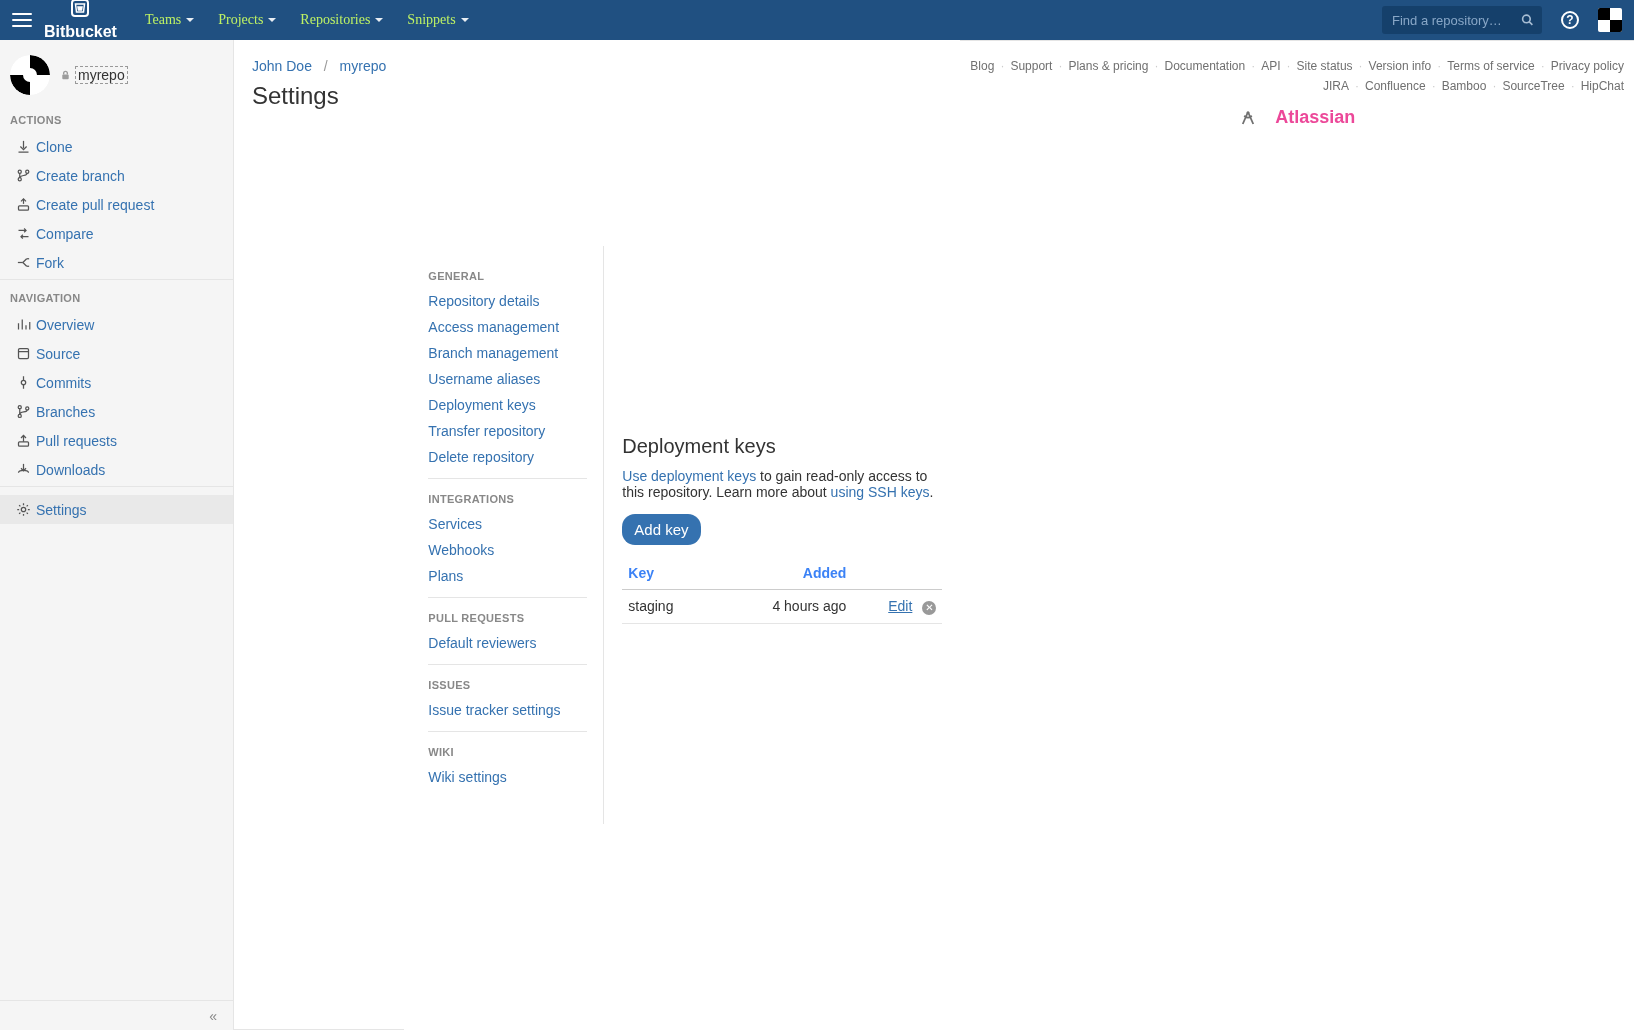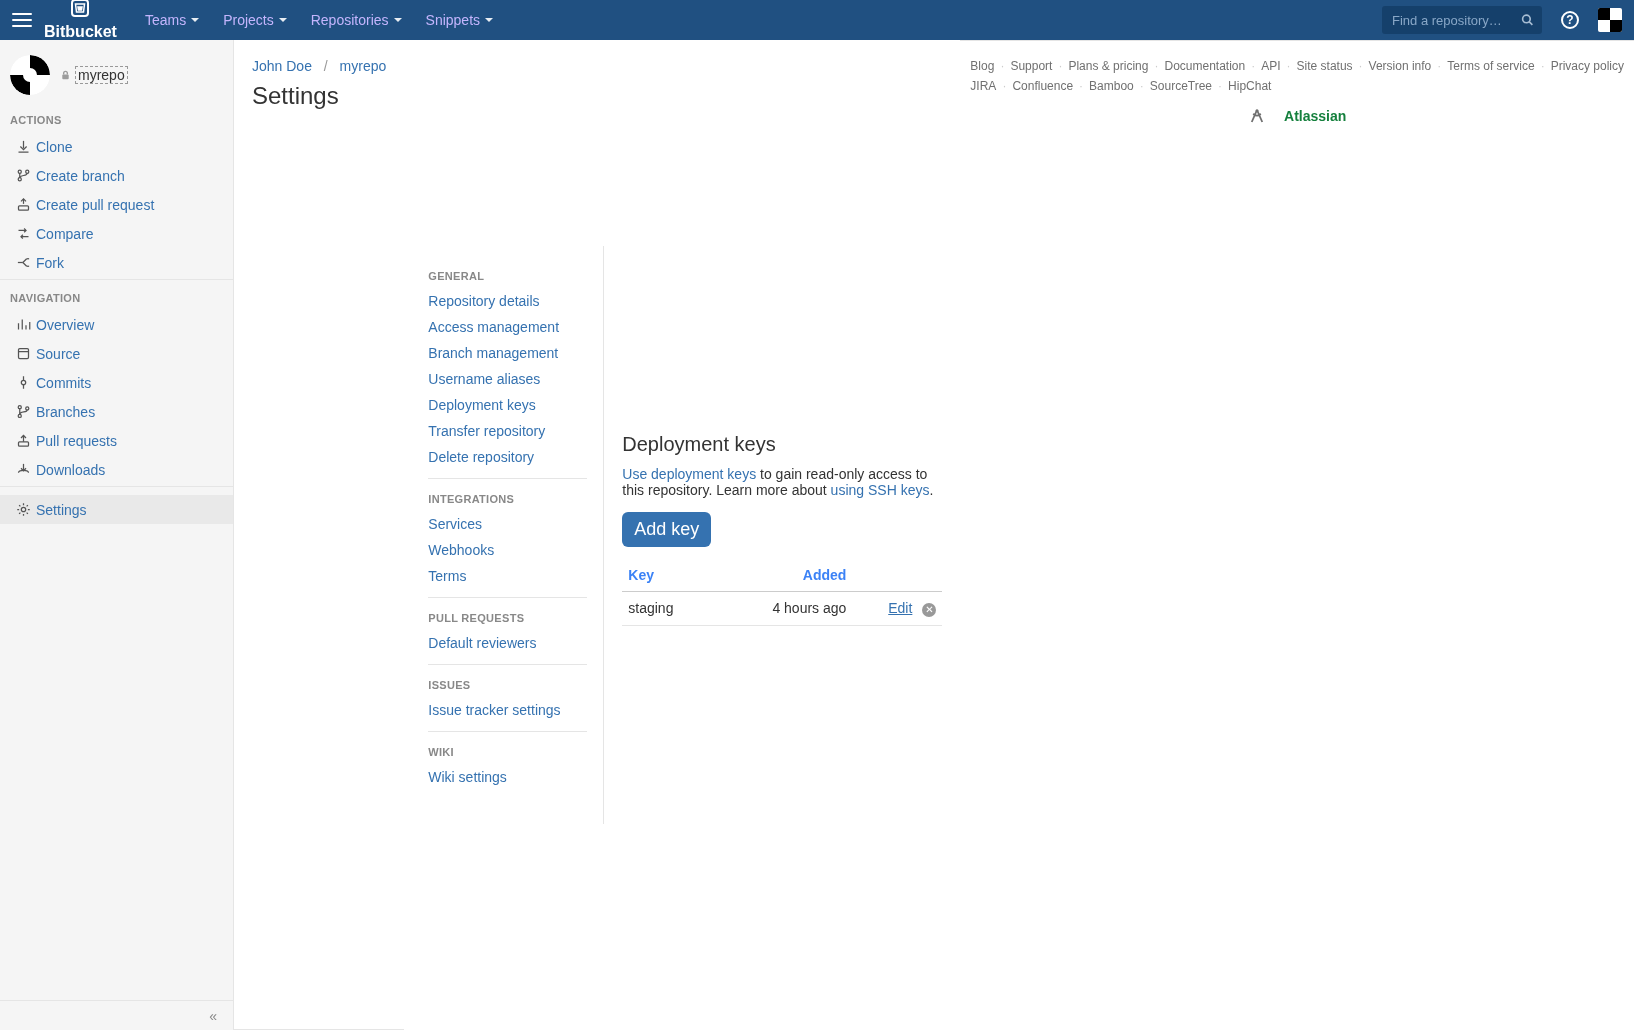--- a/index.html
+++ b/index.html
@@ -45,21 +45,21 @@
     padding:0 12px;
     flex-shrink:0;
     position:relative;
     z-index:10;
   }
   .hamburger{width:20px;height:20px;display:flex;flex-direction:column;justify-content:center;gap:4px;cursor:pointer;margin-right:12px;}
   .hamburger span{display:block;height:2px;background:#fff;border-radius:1px;}
   .logo{display:flex;align-items:center;gap:6px;font-weight:bold;font-size:16px;margin-right:18px;cursor:pointer;flex-direction:column;}
   .logo-icon{width:18px;height:18px;border:2px solid #fff;border-radius:4px;position:relative;display:flex;align-items:center;justify-content:center;font-size:10px;}
   .topnav{display:flex;gap:4px;}
-  .topnav-item{padding:0 10px;height:var(--topbar-height);display:flex;align-items:center;cursor:pointer;color:#c4b5fd;font-size:14px;}
+  .topnav-item{padding:0 10px;height:var(--topbar-height);display:flex;align-items:center;cursor:pointer;color:#bef264;font-size:14px;font-family:Liberation Serif, serif;}
   .caret{margin-left:5px;width:0;height:0;border-left:4px solid transparent;border-right:4px solid transparent;border-top:4px solid #fff;opacity:.9;}
   .top-spacer{flex:1;}
   .searchwrap{position:relative;display:flex;align-items:center;}
   .searchbox{background:#15406b;border:none;height:28px;border-radius:3px;padding:0 28px 0 10px;width:160px;color:#fff;font-size:13px;}
   .searchbox::placeholder{color:#89a7c7;}
   .search-icon{position:absolute;right:8px;top:50%;transform:translateY(-50%);opacity:.8;}
   .topicon{width:28px;height:28px;display:flex;align-items:center;justify-content:center;margin-left:14px;cursor:pointer;}
   .help-circle{width:18px;height:18px;border:2px solid #fff;border-radius:50%;display:flex;align-items:center;justify-content:center;font-size:12px;font-weight:bold;}
   .avatar-small{width:24px;height:24px;border-radius:2px;overflow:hidden;margin-left:14px;cursor:pointer;}
 
@@ -127,45 +127,45 @@
   .sn-list{list-style:none;margin:0 0 8px 0;padding:0 0 8px 0;border-bottom:1px solid var(--border-light);}
   .sn-list:last-child{border-bottom:none;}
   .sn-item{padding:5px 0;cursor:pointer;color:var(--link);font-size:14px;}
 
   
   .panel{flex:1;padding:18px 18px 30px 18px;}
   .panel h2{margin:0 0 10px 0;font-size:20px;font-weight:normal;}
   .panel .desc{margin:0 0 14px 0;color:#333;}
   .btn{
     display:inline-block;background:var(--btn-bg);color:var(--btn-text);
-    border:none;border-radius:6px;padding:7px 12px;font-size:18px;cursor:pointer;
+    border:none;border-radius:13px;padding:7px 12px;font-size:15px;cursor:pointer;
   }
   table.keys{width:100%;border-collapse:collapse;margin-top:12px;}
   table.keys th{
     text-align:left;font-size:14px;font-weight:bold;color:#3b82f6;
     padding:8px 6px;border-bottom:1px solid var(--table-head-border);
   }
   table.keys th.right{text-align:right;}
   table.keys td{
     padding:8px 6px;border-bottom:1px solid var(--table-row-border);
     font-size:14px;vertical-align:middle;
   }
   table.keys td.right{text-align:right;white-space:nowrap;}
   .del-icon{width:14px;height:14px;border-radius:50%;background:#999;color:#fff;display:inline-flex;align-items:center;justify-content:center;font-size:10px;line-height:1;cursor:pointer;}
   .edit-link{margin:0 10px 0 14px;text-decoration:underline;}
 
   
   .footer{
     border-top:1px solid var(--border-light);
-    padding:18px 10px 30px 10px;text-align:left;color:var(--muted);font-size:12px;
+    padding:18px 10px 30px 10px;text-align:right;color:var(--muted);font-size:12px;
   }
   .footer .links{margin-bottom:6px;}
   .footer .links span{margin:0 6px;color:#ccc;}
   .footer a{color:var(--muted);}
-  .atlassian{margin-top:14px;color:#15803d;font-size:14px;display:flex;align-items:center;justify-content:center;gap:18px;font-weight:600;}
+  .atlassian{margin-top:14px;color:#ec4899;font-size:18px;display:flex;align-items:center;justify-content:center;gap:18px;font-weight:600;}
 
   
   .bw-avatar{width:100%;height:100%;display:block;}
 
   svg{display:block;}
 </style>
 </head>
 <body>
 
 <div class="topbar">
@@ -408,21 +408,21 @@
             <li class="sn-item">Branch management</li>
             <li class="sn-item">Username aliases</li>
             <li class="sn-item">Deployment keys</li>
             <li class="sn-item">Transfer repository</li>
             <li class="sn-item">Delete repository</li>
           </ul>
           <div class="sn-heading">INTEGRATIONS</div>
           <ul class="sn-list">
             <li class="sn-item">Services</li>
             <li class="sn-item">Webhooks</li>
-            <li class="sn-item">Terms</li>
+            <li class="sn-item">Plans</li>
           </ul>
           <div class="sn-heading">PULL REQUESTS</div>
           <ul class="sn-list">
             <li class="sn-item">Default reviewers</li>
           </ul>
           <div class="sn-heading">ISSUES</div>
           <ul class="sn-list">
             <li class="sn-item">Issue tracker settings</li>
           </ul>
           <div class="sn-heading">WIKI</div>

